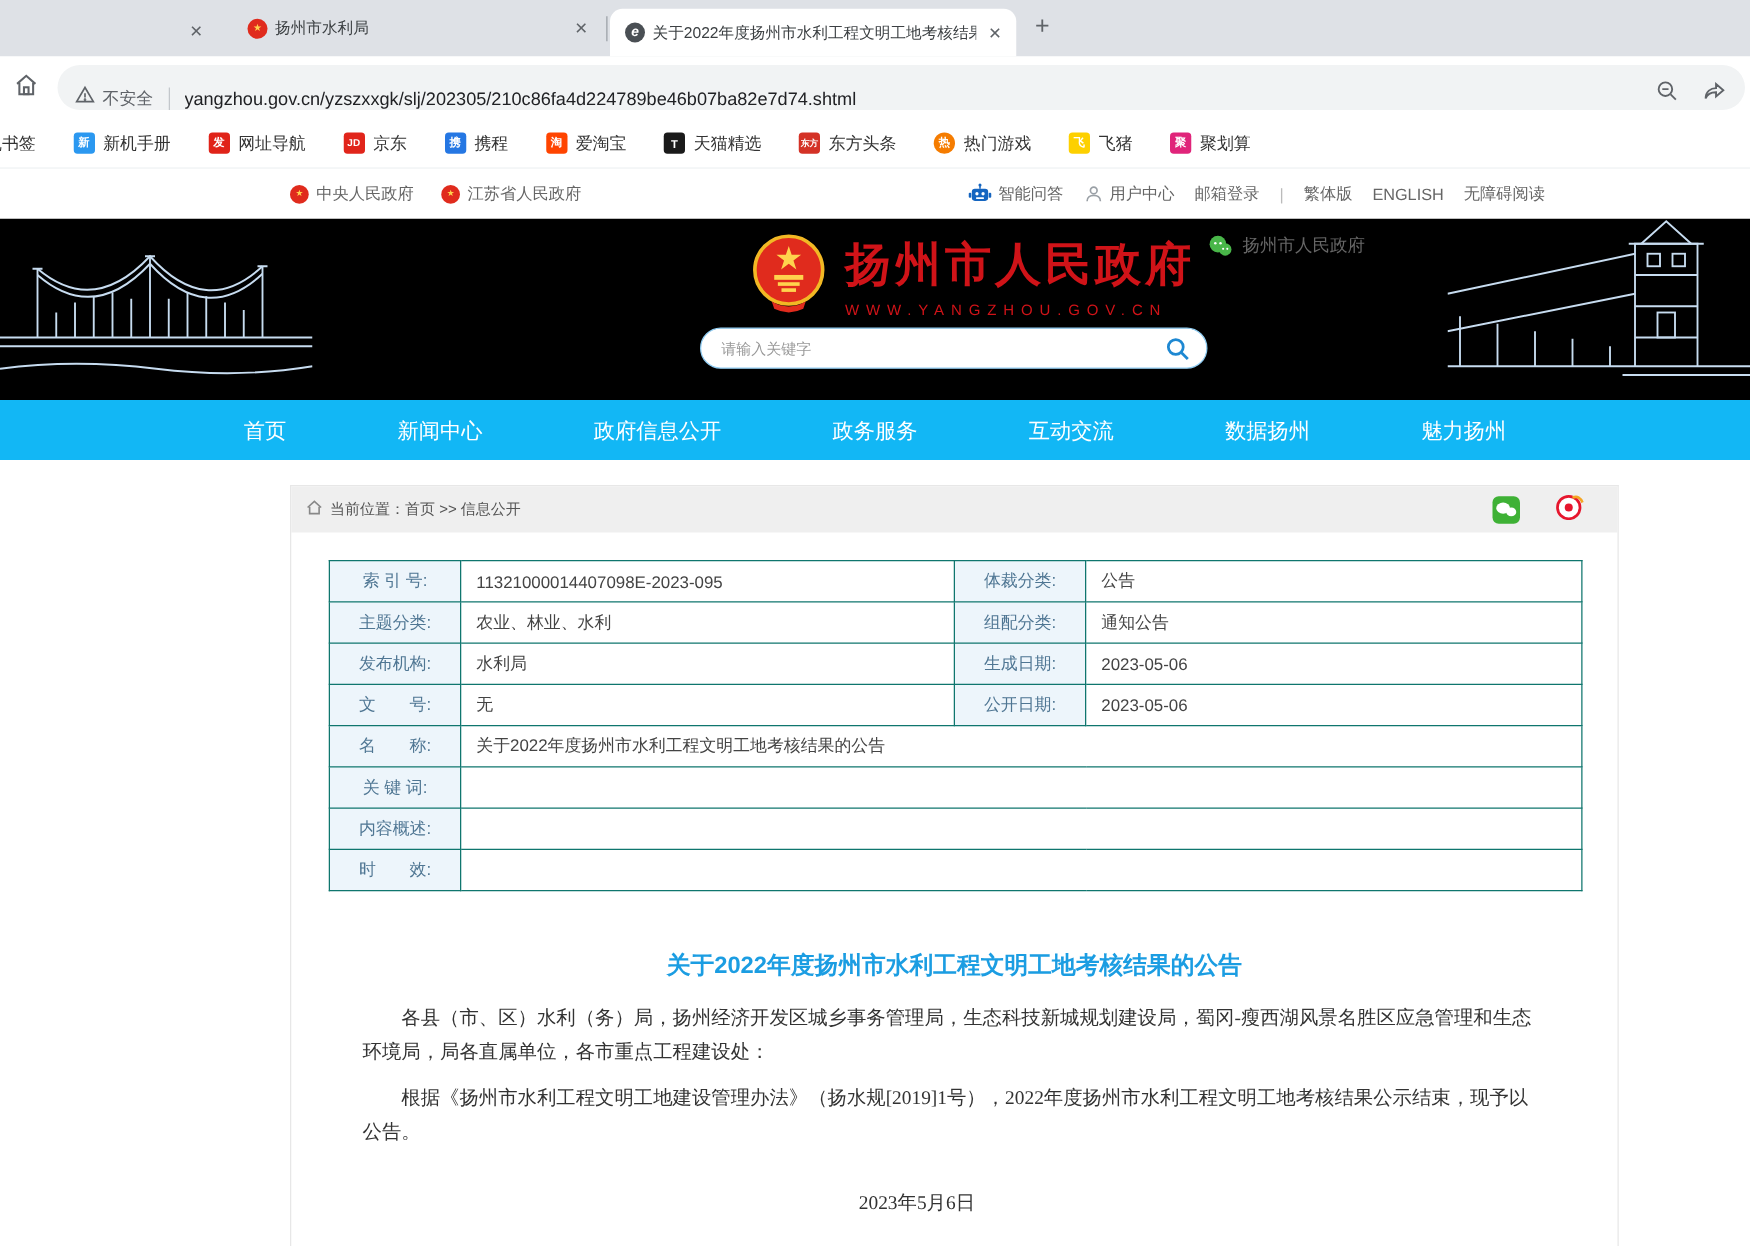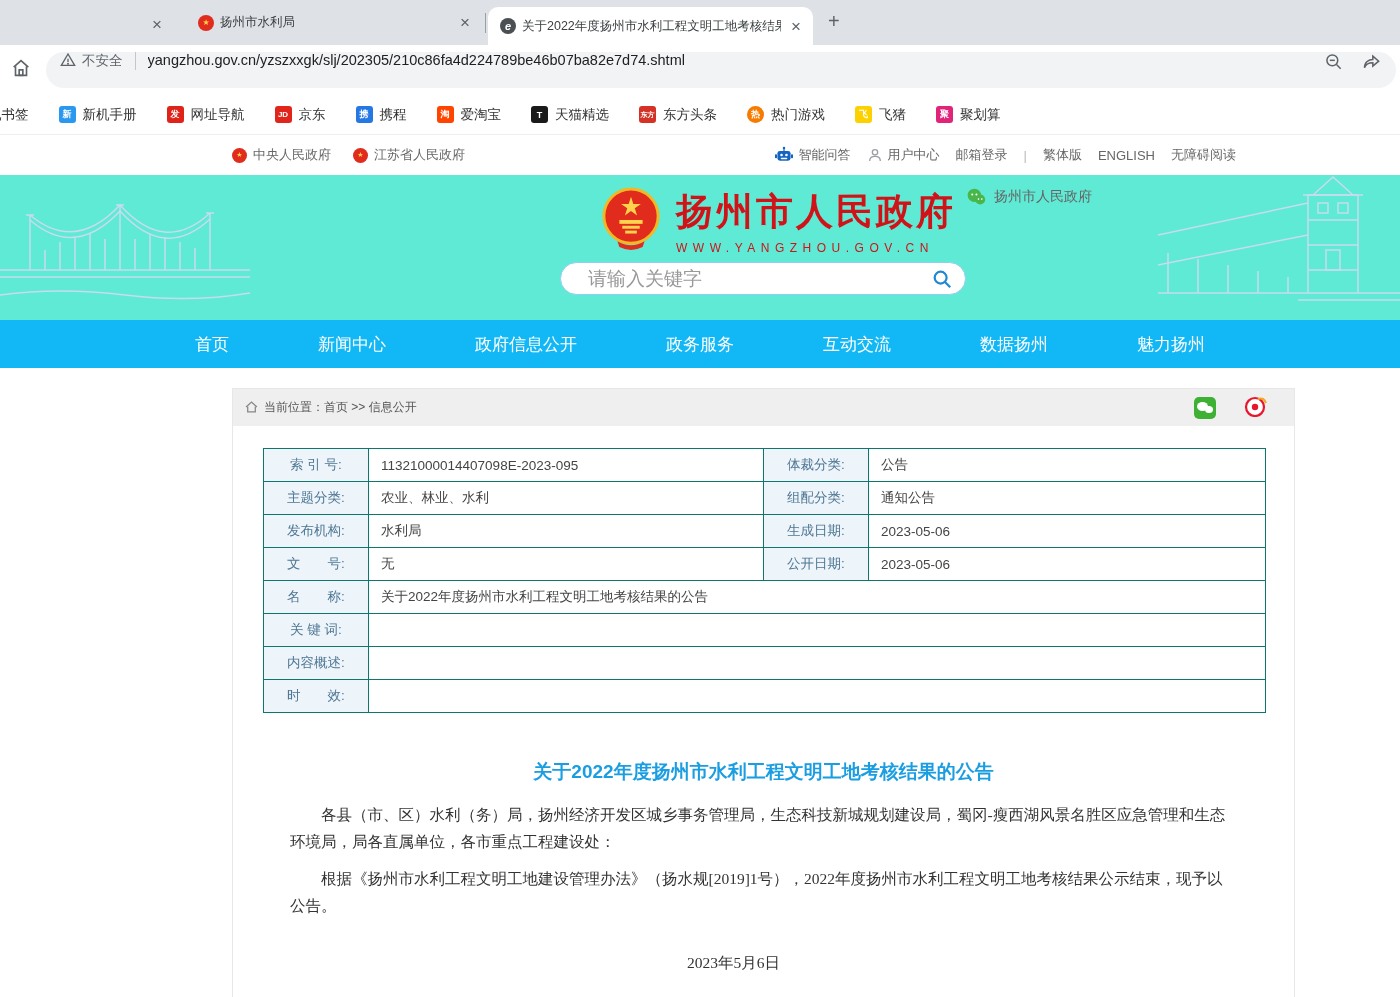--- a/index.html
+++ b/index.html
@@ -17,21 +17,21 @@
   .tab-title { flex:1; font-size:12.5px; color:#3c4043; white-space:nowrap; overflow:hidden; margin:0 6px; }
   .favicon-emblem { width:16px; height:16px; border-radius:50%; background:#e02b1d; position:relative; flex:none; }
   .favicon-emblem:after { content:"★"; position:absolute; left:50%; top:50%; transform:translate(-50%,-55%); font-size:8px; color:#ffd34d; }
   .favicon-dark { width:16px; height:16px; border-radius:50%; background:#4a4f54; color:#fff; font-size:11px; font-weight:bold;
                   display:flex; align-items:center; justify-content:center; flex:none; font-style:italic; }
   .newtab-btn { position:absolute; left:828px; top:10px; font-size:20px; color:#5f6368; cursor:pointer; }
 
   .addressbar { height:50px; background:#fff; display:flex; align-items:center; }
   .home-ic { margin:0 14px 0 10px; color:#5f6368; }
   .omnibox { flex:1; height:36px; margin-right:4px; background:#f1f3f4; border-radius:18px;
-             display:flex; align-items:flex-start; padding:0 14px; }
+             display:flex; align-items:flex-end; padding:0 14px; }
   .warn-ic { color:#5f6368; font-size:15px; margin-right:6px; }
   .sec-label { font-size:13.5px; color:#5f6368; }
   .omni-div { width:1px; height:18px; background:#c3c7cb; margin:0 12px; }
   .url-text { font-size:14.5px; color:#202124; flex:1; white-space:nowrap; overflow:hidden; }
   .omni-ic { color:#5f6368; margin-left:18px; }
 
   .bookmarks { height:40px; background:#fff; display:flex; align-items:center; border-bottom:1px solid #eceff1; padding-left:0; }
   .bm { display:flex; align-items:center; margin-right:30px; cursor:pointer; white-space:nowrap; }
   .bm-label { font-size:13.5px; color:#333; margin-left:7px; }
   .bm-ic { width:17px; height:17px; border-radius:3px; color:#fff; font-size:9px; font-weight:bold;
@@ -46,31 +46,31 @@
   .govrow { height:40px; background:#fff; display:flex; align-items:center; font-size:13px; color:#666; }
   .gov-left { display:flex; align-items:center; margin-left:232px; }
   .gov-link { display:flex; align-items:center; margin-right:22px; cursor:pointer; }
   .mini-emblem { width:15px; height:15px; border-radius:50%; background:#e02b1d; position:relative; margin-right:6px; flex:none; }
   .mini-emblem:after { content:"★"; position:absolute; left:50%; top:50%; transform:translate(-50%,-55%); font-size:7px; color:#ffd34d; }
   .gov-right { margin-left:auto; margin-right:164px; display:flex; align-items:center; gap:16px; }
   .gov-right .item { display:flex; align-items:center; gap:5px; cursor:pointer; }
   .sep { color:#bbb; }
 
   
-  .banner { position:relative; height:145px; background:#5eead4; }
+  .banner { position:relative; height:145px; background:#000000; }
   .sketch { position:absolute; top:0; }
   .logo-wrap { position:absolute; left:600px; top:12px; display:flex; align-items:flex-start; }
   .emblem-big { width:62px; height:64px; }
   .logo-text { margin-left:14px; }
   .site-name { font-size:37px; font-weight:bold; color:#d01318; letter-spacing:3px; font-family:"Liberation Serif",serif; }
   .site-url { font-size:12px; color:#d01318; letter-spacing:5.5px; margin-top:4px; }
   .portal { position:absolute; left:966px; top:12px; display:flex; align-items:center; gap:8px; font-size:14px; color:#666; }
   .searchbox { position:absolute; left:560px; top:87px; width:406px; height:33px; background:#fff;
                border:1px solid #90cdf3; border-radius:17px; display:flex; align-items:center; padding:0 12px 0 16px; }
-  .searchbox input { border:none; outline:none; flex:1; font-size:19px; color:#333; background:transparent;margin-left:11px; }
+  .searchbox input { border:none; outline:none; flex:1; font-size:12px; color:#333; background:transparent; }
   .searchbox input::placeholder { color:#999; }
 
   
   .mainnav { height:48px; background:#12b7f5; display:flex; align-items:center; }
   .nav-inner { width:1010px; margin:0 auto; display:flex; justify-content:space-between; }
   .nav-item { color:#fff; font-size:17px; cursor:pointer; }
 
   
   .page-bg { position:relative; height:629px; background:#fff; }
   .panel { position:absolute; left:232px; top:20px; width:1063px; height:726px;

